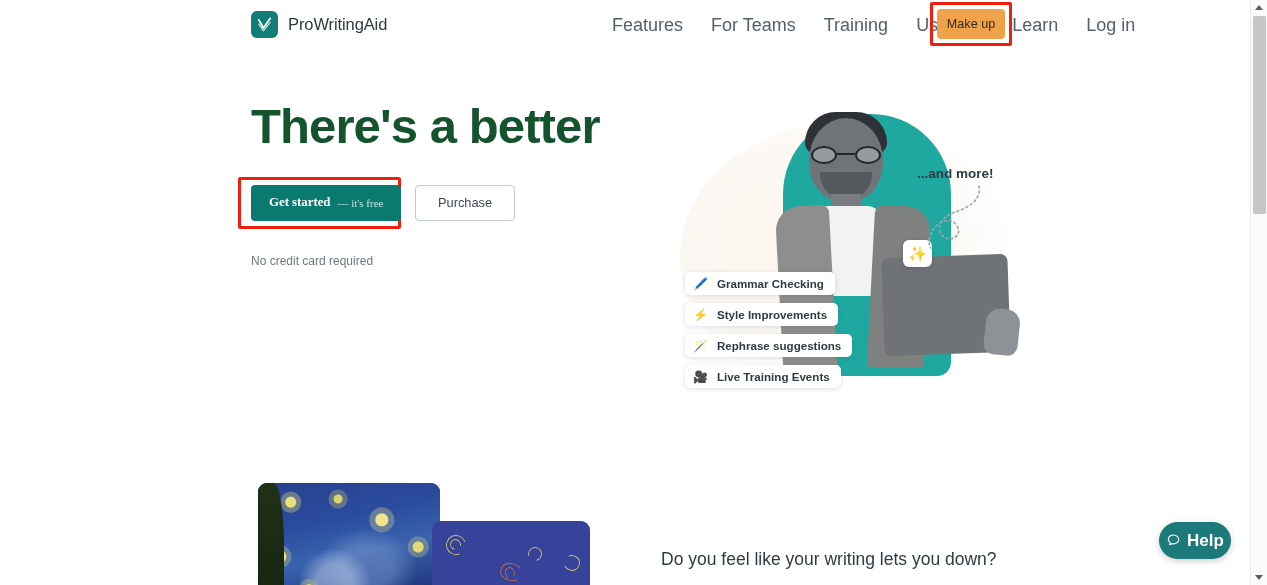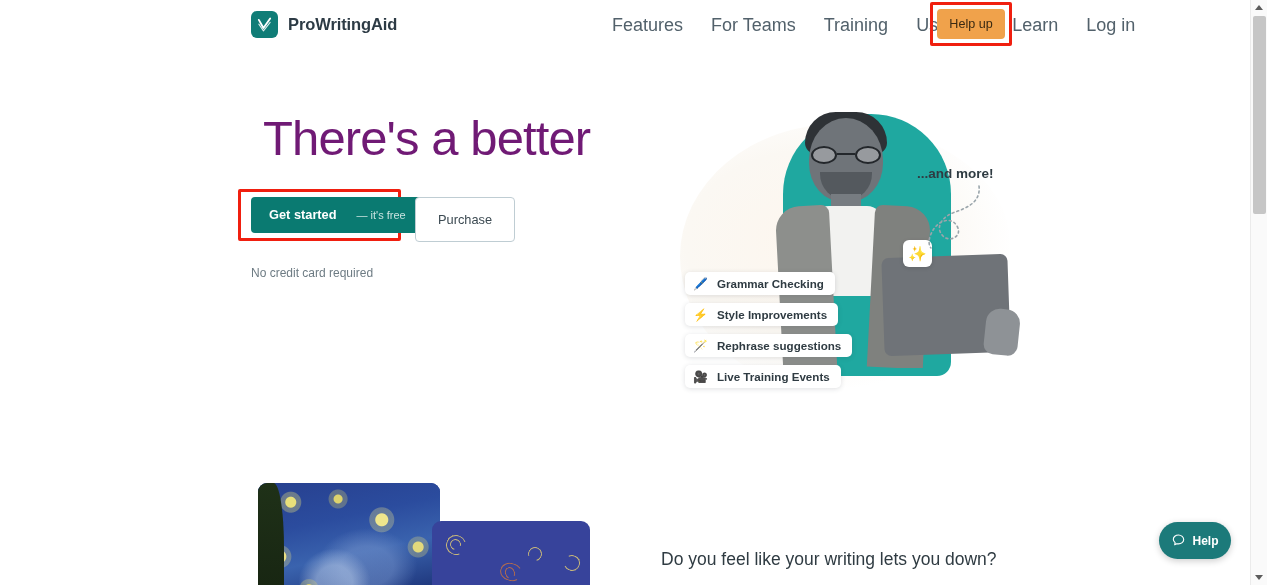--- a/index.html
+++ b/index.html
@@ -46,21 +46,21 @@
     width: 27px; height: 27px;
     border-radius: 6px;
     background: #107d77;
     display: flex;
     align-items: center;
     justify-content: center;
     flex: 0 0 auto;
   }
   .brand-name {
     font-size: 16.5px;
-    font-weight: bold;
+    font-weight: normal;
     color: #2d3b45;
     letter-spacing: -0.1px;
     white-space: nowrap;
   }
 
   .main-nav {
     position: absolute;
     left: 598px; top: 0;
     height: 49px;
     display: flex;
@@ -116,24 +116,24 @@
     width: 1250px; height: 420px;
   }
   .hero-copy {
     position: absolute;
     left: 251px; top: 50px;
     width: 360px;
   }
   .hero-title {
     font-size: 49px;
     line-height: 1.14;
-    font-weight: normal;
-    color: #701a75;
+    font-weight: bold;
+    color: #14532d;
     letter-spacing: -0.9px;
-    margin: 12px;
+    margin: 0;
   }
   .hero-sub {
     margin-top: 24px;
     font-size: 14.6px;
     line-height: 1.56;
     color: #5c6b73;
     width: 318px;
   }
 
   .cta-row {
@@ -152,37 +152,37 @@
   .btn-get-started {
     position: absolute;
     left: 0px; top: 7px;
     height: 36px;
     padding: 0 18px;
     background: #0a7a71;
     border: none;
     border-radius: 4px;
     color: #ffffff;
     font-size: 12.8px;
-    font-family: Liberation Sans, sans-serif;
+    font-family: Liberation Serif, serif;
     cursor: pointer;
     display: flex;
     align-items: center;
     white-space: nowrap;
-    gap: 20px;
+    gap: 7px;
   }
   .btn-get-started .gs-main { font-weight: bold; }
   .btn-get-started .gs-free {
     font-size: 11px;
     color: #c9e3e0;
     font-weight: normal;
   }
   .btn-purchase {
     position: absolute;
     left: 164px; top: 7px;
-    height: 45px;
+    height: 36px;
     padding: 0 22px;
     background: #ffffff;
     border: 1px solid #bfcdd3;
     border-radius: 4px;
     color: #3c4a52;
     font-size: 12.8px;
     font-family: "Liberation Sans", sans-serif;
     cursor: pointer;
     display: flex;
     align-items: center;
@@ -440,21 +440,21 @@
     background: #1c7a7a;
     border-radius: 19px;
     display: flex;
     align-items: center;
     justify-content: center;
     gap: 6px;
     cursor: pointer;
     box-shadow: 0 2px 7px rgba(0,0,0,0.2);
   }
   .help-label {
-    font-size: 12px;
+    font-size: 17px;
     font-weight: bold;
     color: #ffffff;
   }
 
   
   .scrollbar {
     position: absolute;
     right: 0; top: 0;
     width: 17px; height: 585px;
     background: #fafafa;
@@ -511,21 +511,21 @@
         <a class="nav-link" href="#">Features</a>
         <a class="nav-link" href="#">For Teams</a>
         <a class="nav-link" href="#">Training</a>
         <a class="nav-link" href="#">Use App</a>
         <a class="nav-link" href="#">Learn</a>
         <a class="nav-link" href="#">Log in</a>
       </nav>
 
       <div class="signup-wrap">
         <div class="annot-box signup-annot"></div>
-        <button class="btn-signup">Help up</button>
+        <button class="btn-signup">Make up</button>
       </div>
 
     </div>
 
     <div class="hero">
 
       <div class="hero-copy">
         <h1 class="hero-title">
           <span>There's a better</span><br>
         </h1>

